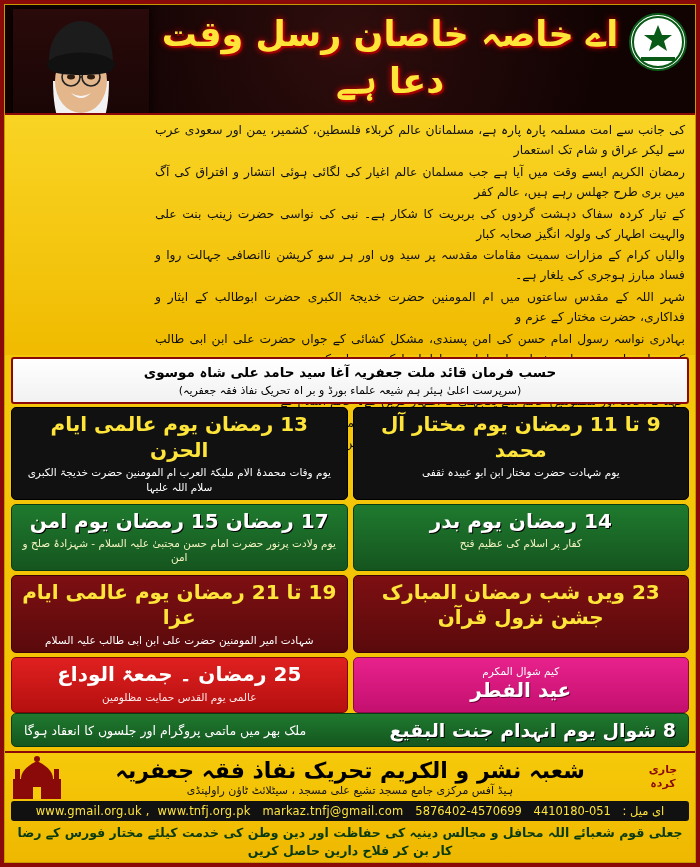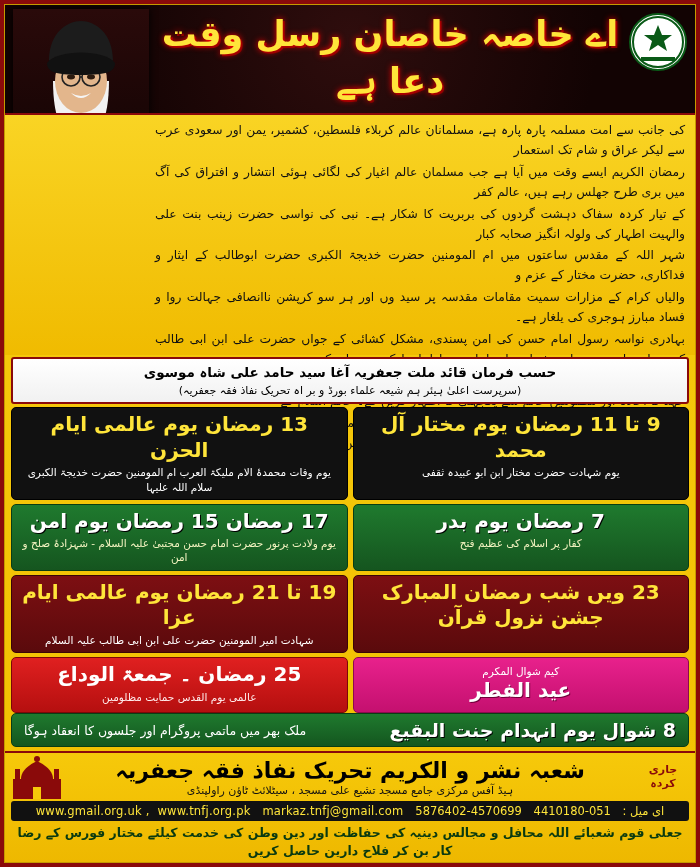--- a/index.html
+++ b/index.html
@@ -235,22 +235,22 @@
           <path d="M36 52 C36 24 54 12 68 12 C82 12 100 24 100 52 C88 42 48 42 36 52 Z" fill="#1c1c1c"></path>
           <path d="M34 54 C44 40 92 40 102 54 C102 62 96 66 68 66 C40 66 34 62 34 54 Z" fill="#111"></path>
         </svg>
       </div>
     </div>
 
     <div class="bodytext">
       <p>کی جانب سے امت مسلمہ پارہ پارہ ہے، مسلمانان عالم کربلاء فلسطین، کشمیر، یمن اور سعودی عرب سے لیکر عراق و شام تک استعمار</p>
       <p>رمضان الکریم ایسے وقت میں آیا ہے جب مسلمان عالم اغیار کی لگائی ہوئی انتشار و افتراق کی آگ میں بری طرح جھلس رہے ہیں، عالم کفر</p>
       <p>کے تیار کردہ سفاک دہشت گردوں کی بربریت کا شکار ہے۔ نبی کی نواسی حضرت زینب بنت علی والہیت اطہار کی ولولہ انگیز صحابہ کبار</p>
+      <p>والیاں کرام کے مزارات سمیت مقامات مقدسہ پر سید وں اور ہر سو کرپشن ناانصافی جہالت روا و فساد مبارز ہوجری کی یلغار ہے۔</p>
       <p>شہر اللہ کے مقدس ساعتوں میں ام المومنین حضرت خدیجۃ الکبری حضرت ابوطالب کے ایثار و فداکاری، حضرت مختار کے عزم و</p>
-      <p>والیاں کرام کے مزارات سمیت مقامات مقدسہ پر سید وں اور ہر سو کرپشن ناانصافی جہالت روا و فساد مبارز ہوجری کی یلغار ہے۔</p>
       <p>بہادری نواسہ رسول امام حسن کی امن پسندی، مشکل کشائی کے جواں حضرت علی ابن ابی طالب کی جرات دلیری و جہاد و شہادت اور اہل بیت اطہار پارکیزہ صحابہ کی سیرت</p>
       <p>کو عام بناتے ہوئے ہم درج ذیل پروگراموں کا انعقاد کر کے دین مصطفوی کی سربلندی کیلئے قربانی کے عہد کا اعادہ اور مظلومین عالم سے یکجہتی کا اظہار کریں گے۔ عالم اسلام کے</p>
       <p>اتحاد و یکجہتی، آپریشن ضرب عضب میں افواج پاکستان کی کامیابی، دہشت گردی و ٹارگٹ کلنگ کے خاتمہ اور مقامات مقدسہ کی حفاظت و سلامتی کیلئے دعائیں کریں۔</p>
     </div>
 
     <div class="leaderbar">
       <div>حسب فرمان قائد ملت جعفریہ آغا سید حامد علی شاہ موسوی</div>
       <div class="sub">(سرپرست اعلیٰ ہیئر ہم شیعہ علماء بورڈ و بر اہ تحریک نفاذ فقہ جعفریہ)</div>
     </div>
 
@@ -266,21 +266,21 @@
           <div class="desc">یوم شہادت حضرت مختار ابن ابو عبیدہ ثقفی</div>
         </div>
       </div>
 
       <div class="row">
         <div class="cell c-green">
           <div class="title">17 رمضان  15 رمضان یوم امن</div>
           <div class="desc">یوم ولادت پرنور حضرت امام حسن مجتبیٰ علیہ السلام - شہزادۂ صلح و امن</div>
         </div>
         <div class="cell c-green">
-          <div class="title">7 رمضان  یوم بدر</div>
+          <div class="title">14 رمضان  یوم بدر</div>
           <div class="desc">کفار پر اسلام کی عظیم فتح</div>
         </div>
       </div>
 
       <div class="row">
         <div class="cell c-maroon">
           <div class="title">19 تا 21 رمضان  یوم عالمی ایام عزا</div>
           <div class="desc">شہادت امیر المومنین حضرت علی ابن ابی طالب علیہ السلام</div>
         </div>
         <div class="cell c-maroon">

